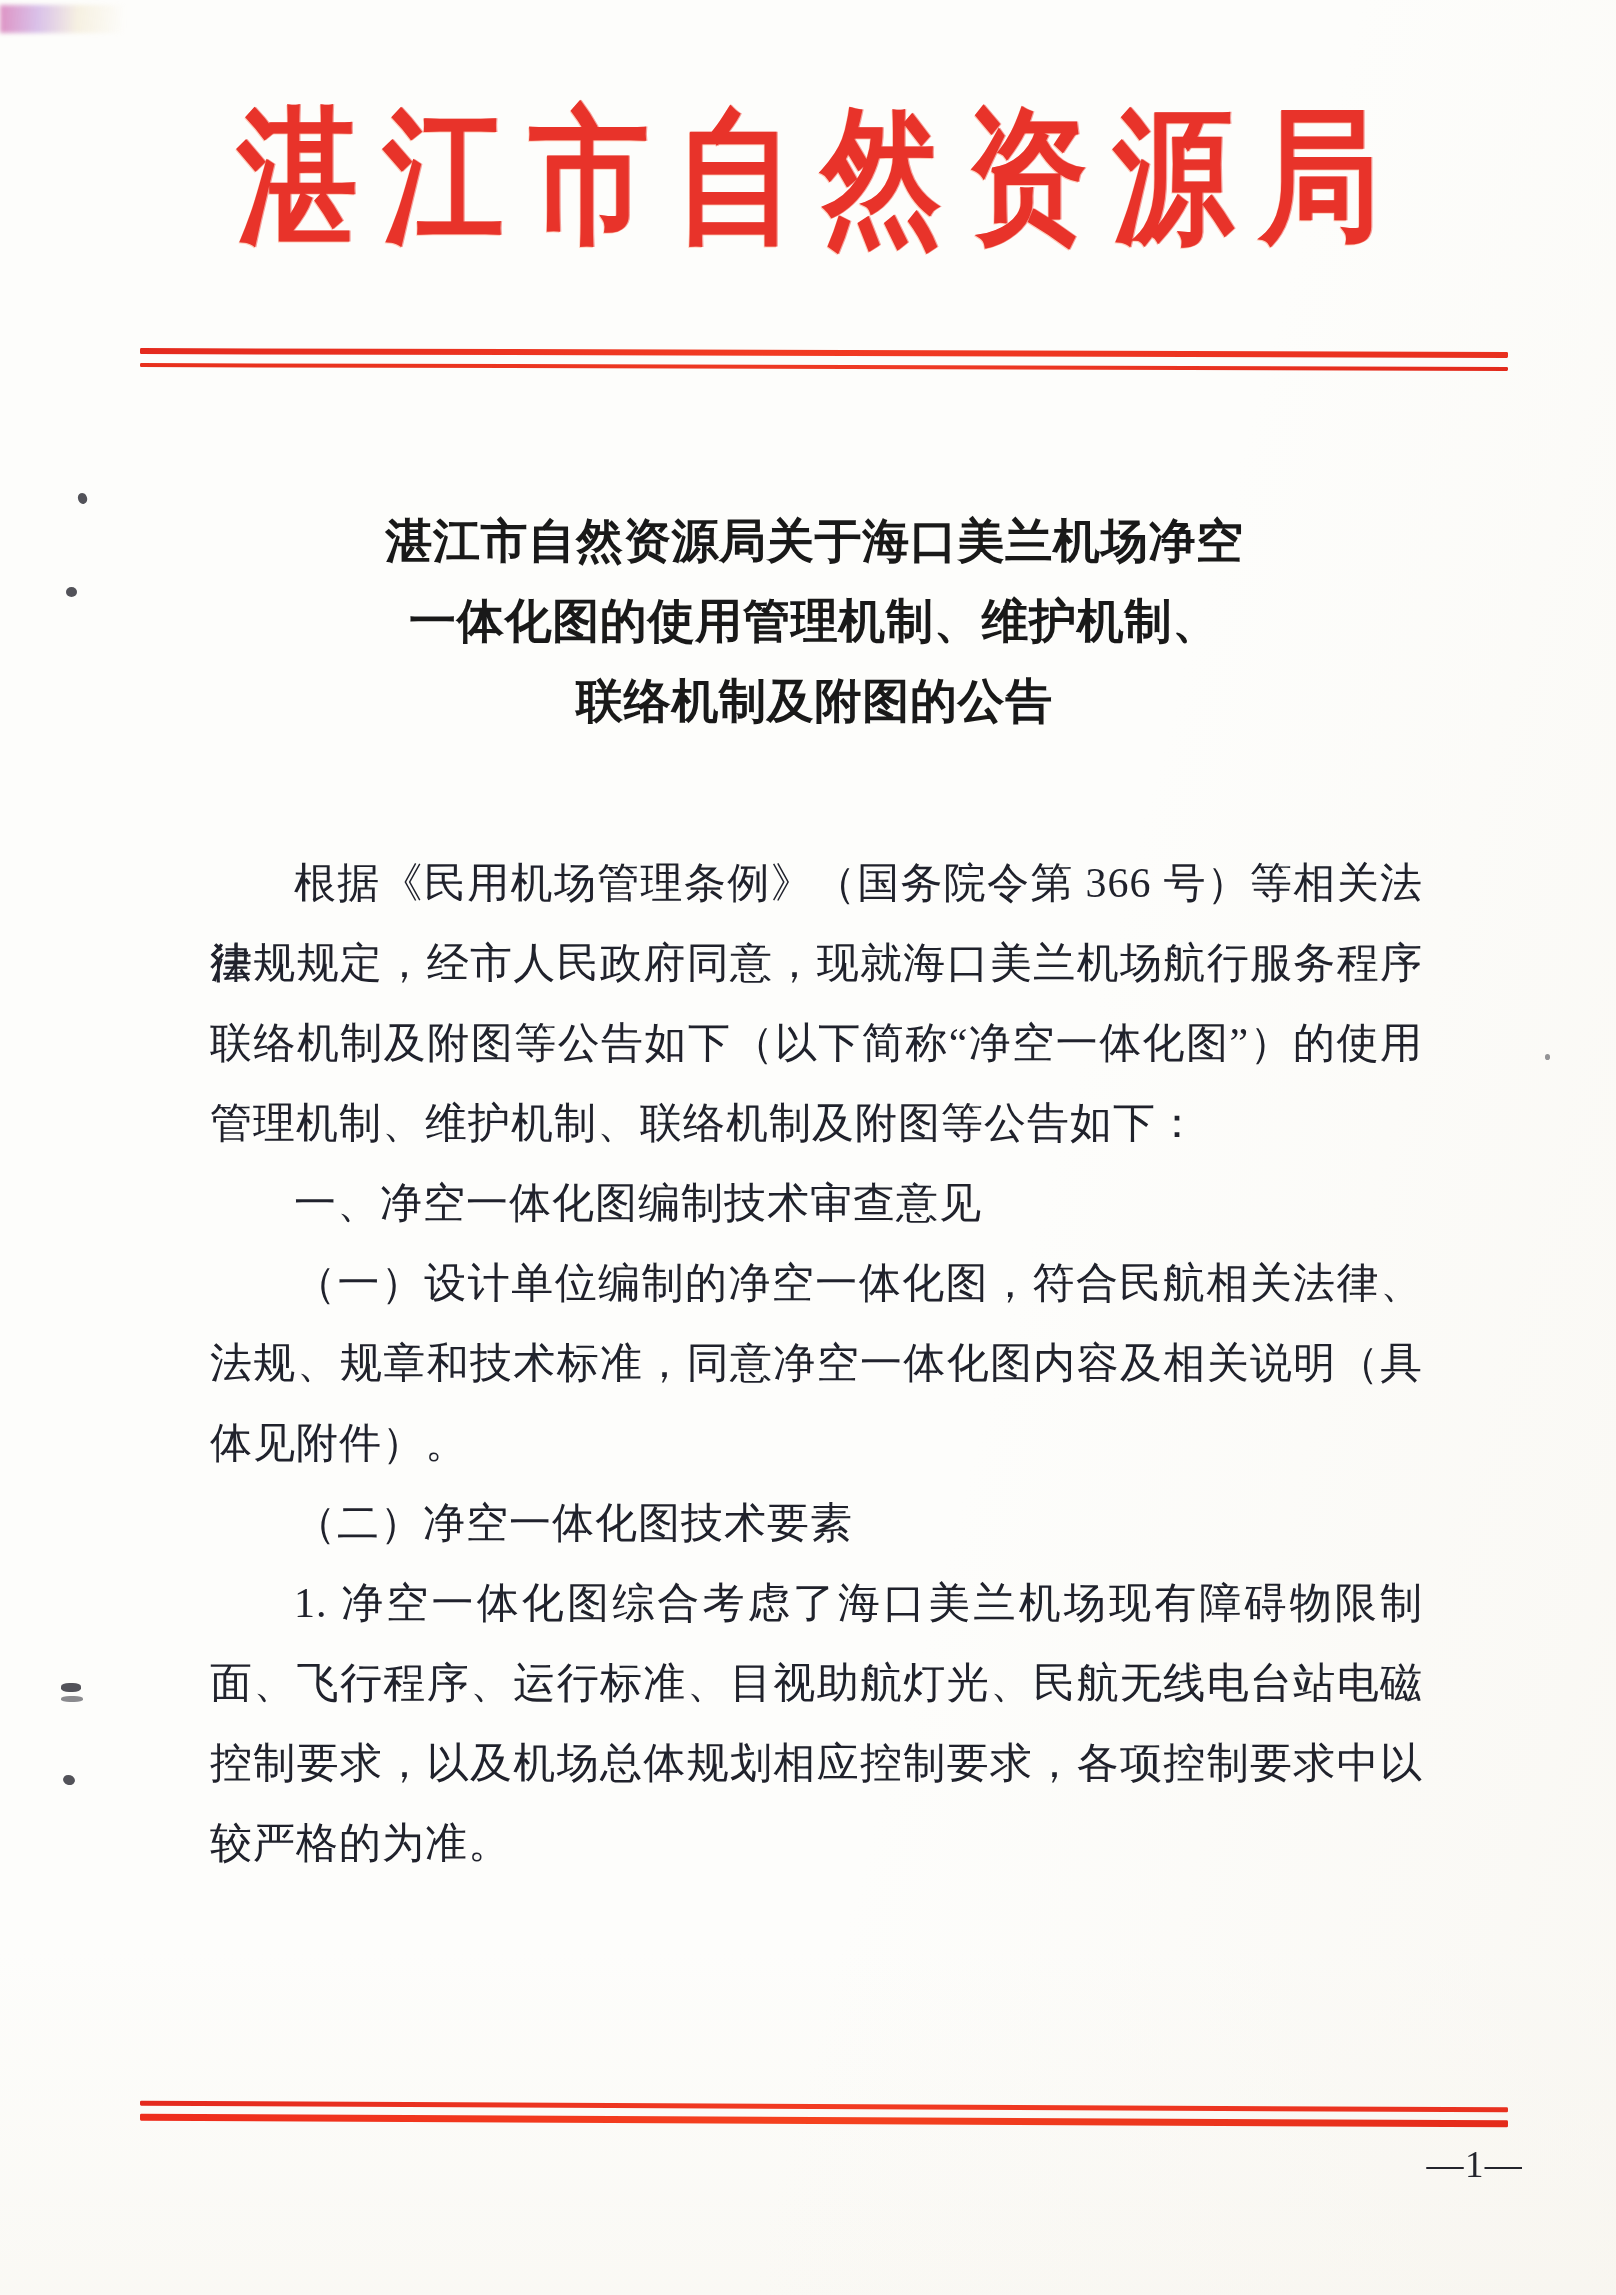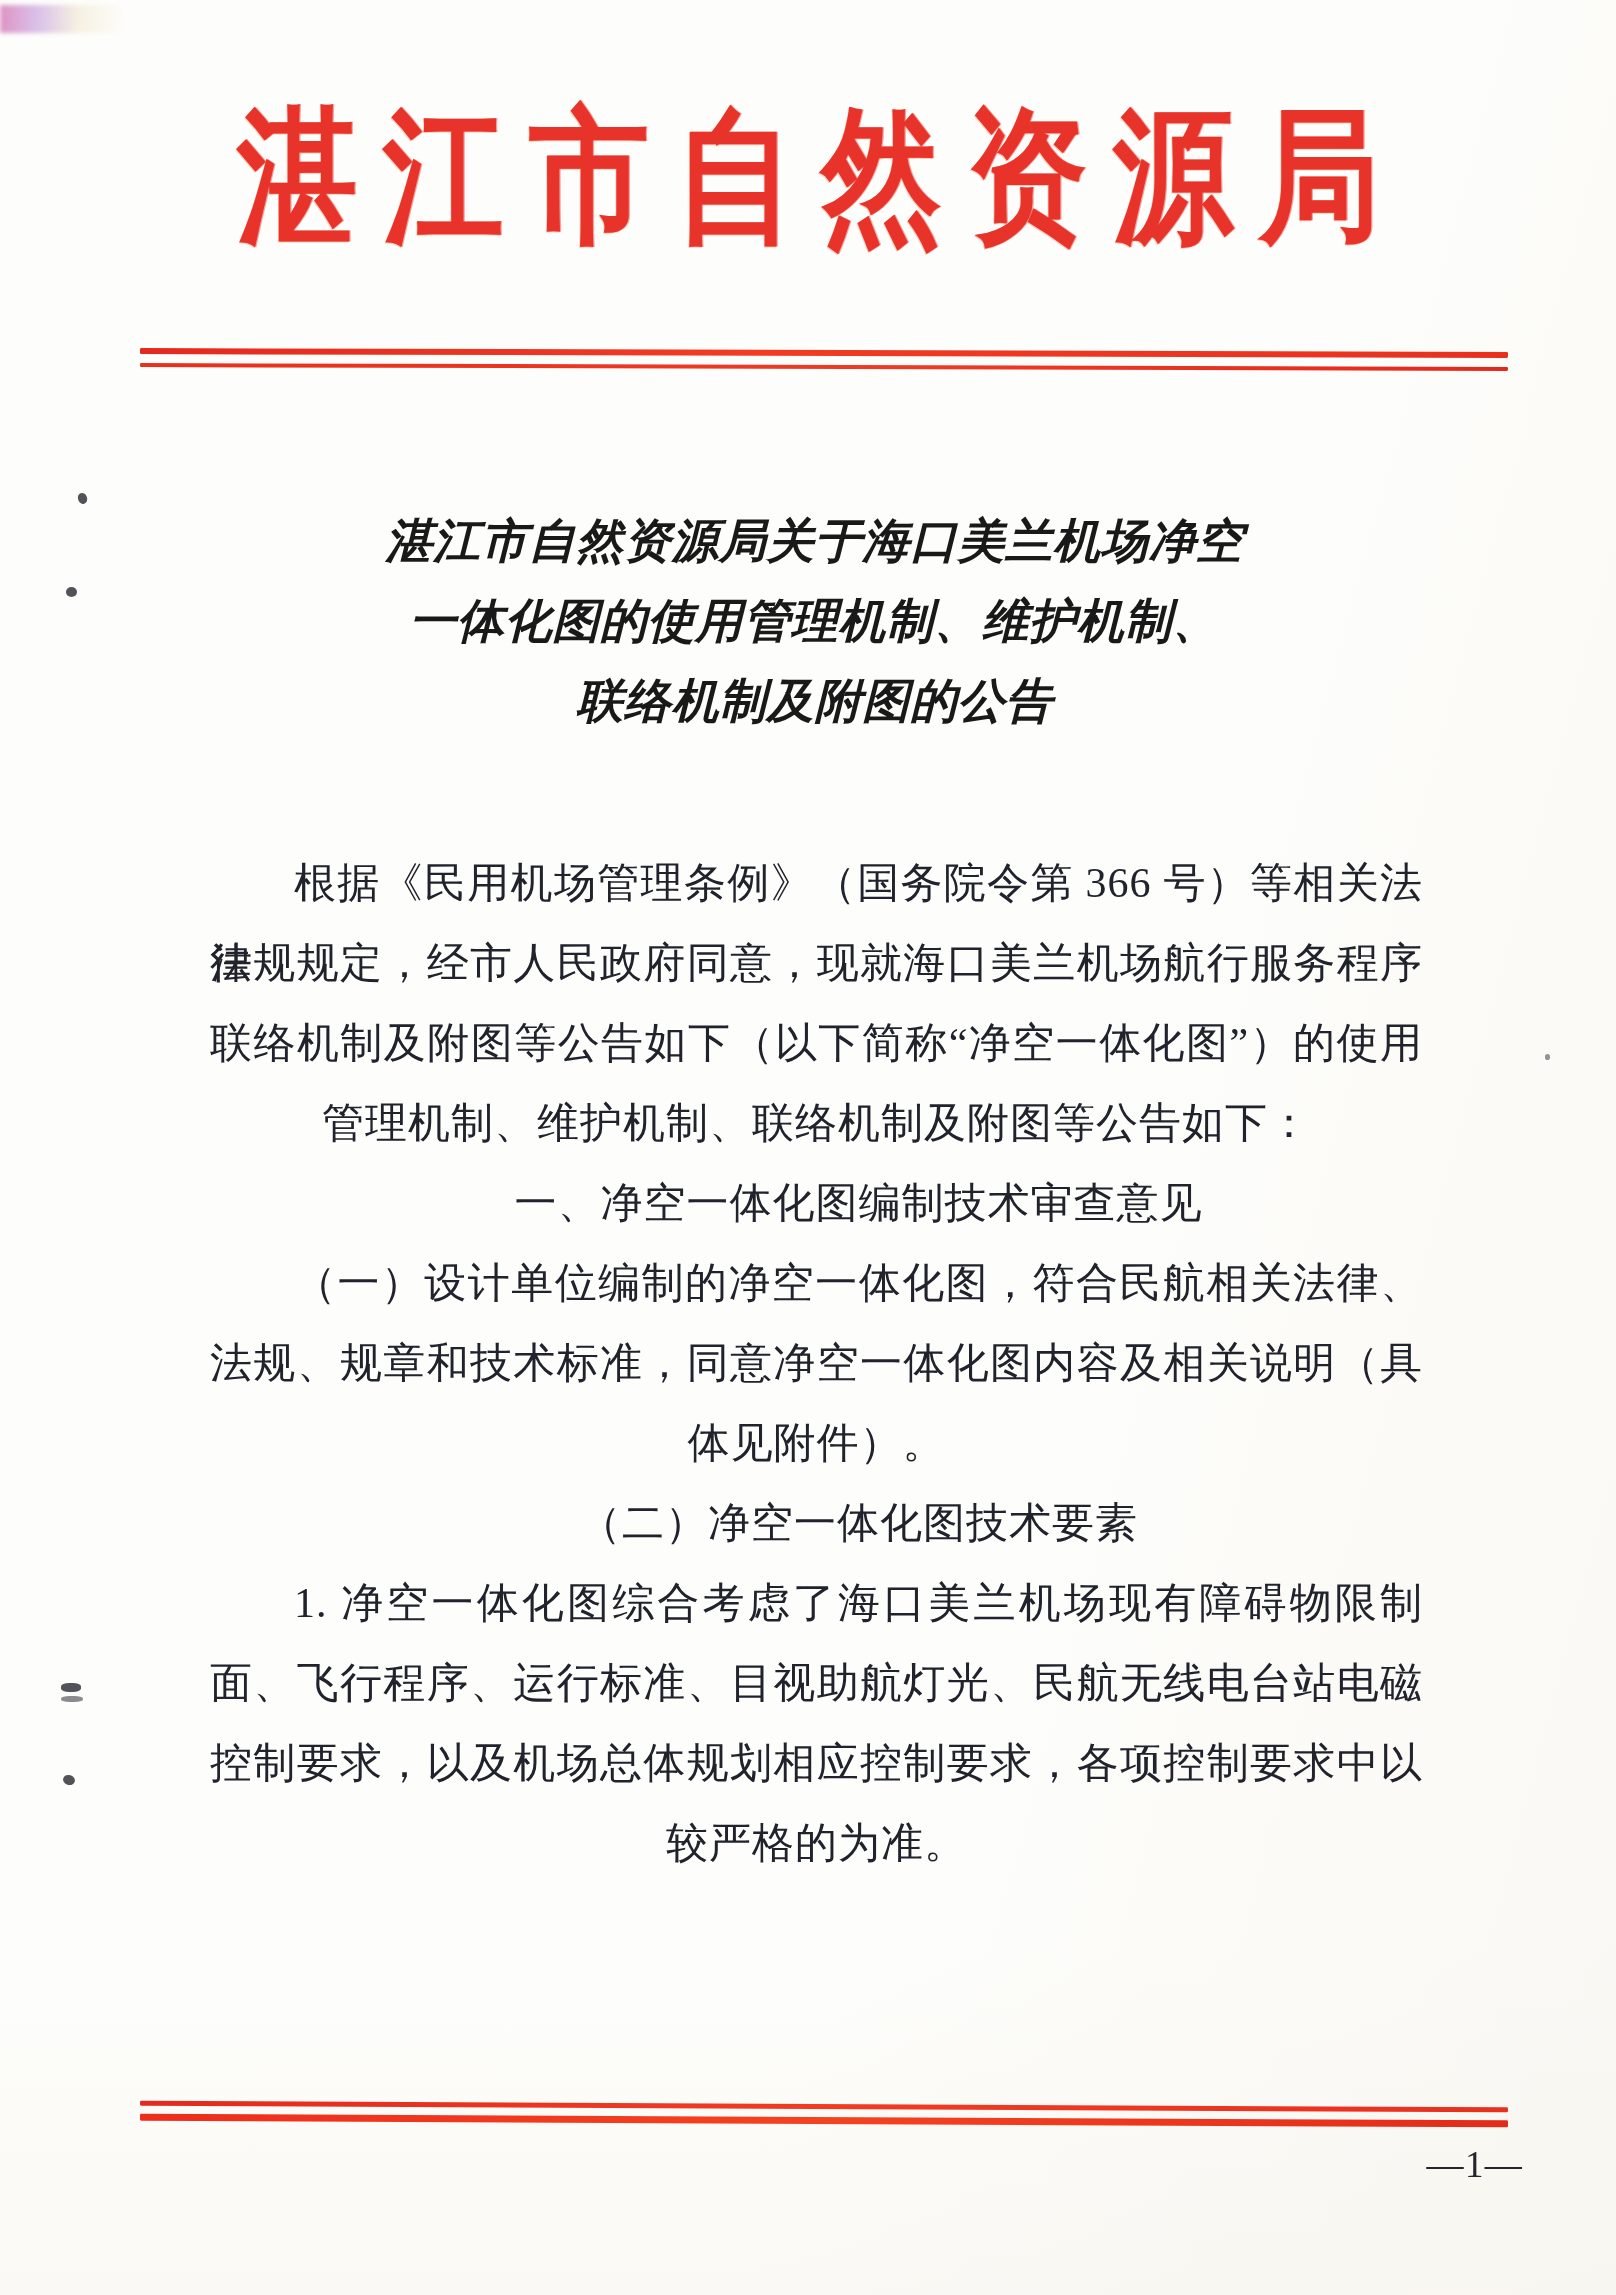--- a/index.html
+++ b/index.html
@@ -115,39 +115,38 @@
     top: 501px;
     width: 1233px;
     text-align: center;
     font-family: "Liberation Sans", "DejaVu Sans", sans-serif;
     font-weight: 700;
     font-size: 47px;
     line-height: 80px;
     color: #191919;
     letter-spacing: 0.7px;
   }
-  .doc-title .tline { display: block; white-space: nowrap; font-style: italic; }
+  .doc-title .tline { display: block; white-space: nowrap; }
 
   
   .body-text {
     position: absolute;
     left: 210px;
     top: 843px;
     width: 1213px;
     font-family: "Liberation Serif", "DejaVu Serif", serif;
     font-size: 42px;
     line-height: 80px;
     color: #20222c;
     letter-spacing: 1px;
   }
   .body-line {
     display: block;
     white-space: nowrap;
     height: 80px;
-    text-align: center;
   }
   .body-line.indent { text-indent: 84px; }
   .body-line.justify {
     white-space: normal;
     text-align: justify;
     text-align-last: justify;
   }
 
   
   .page-number {

